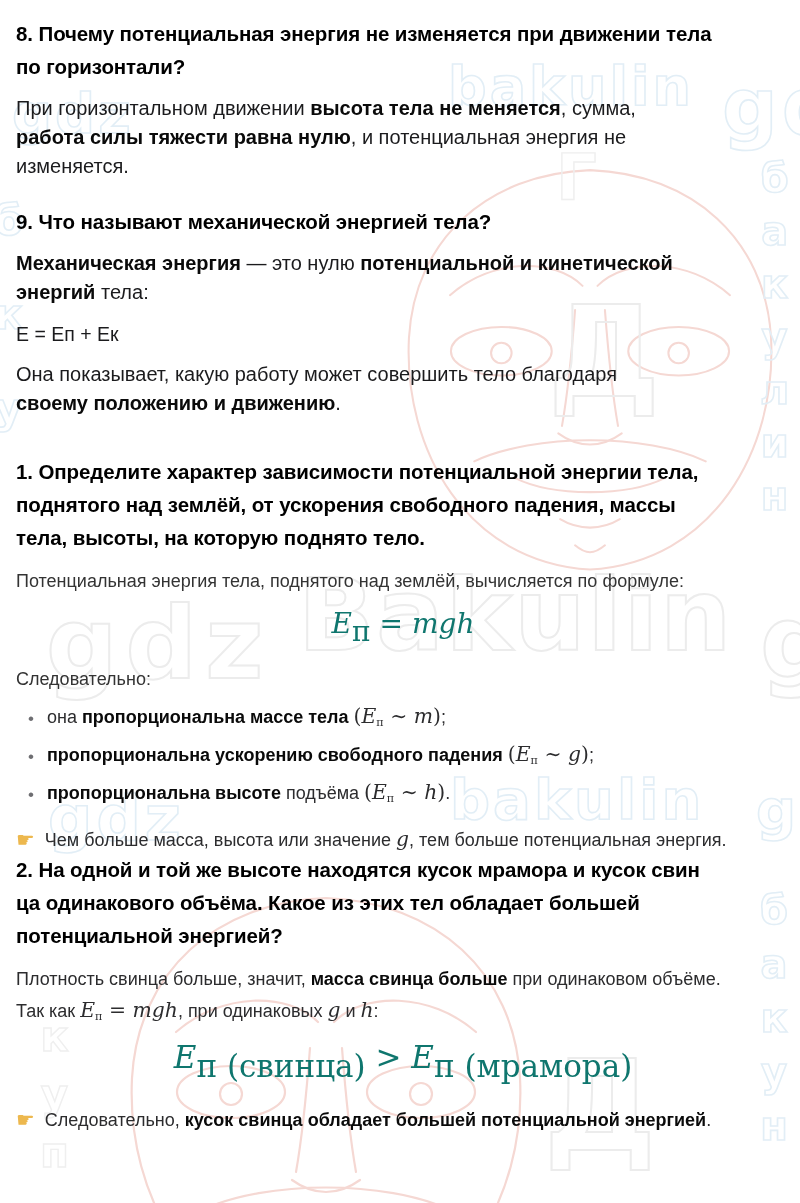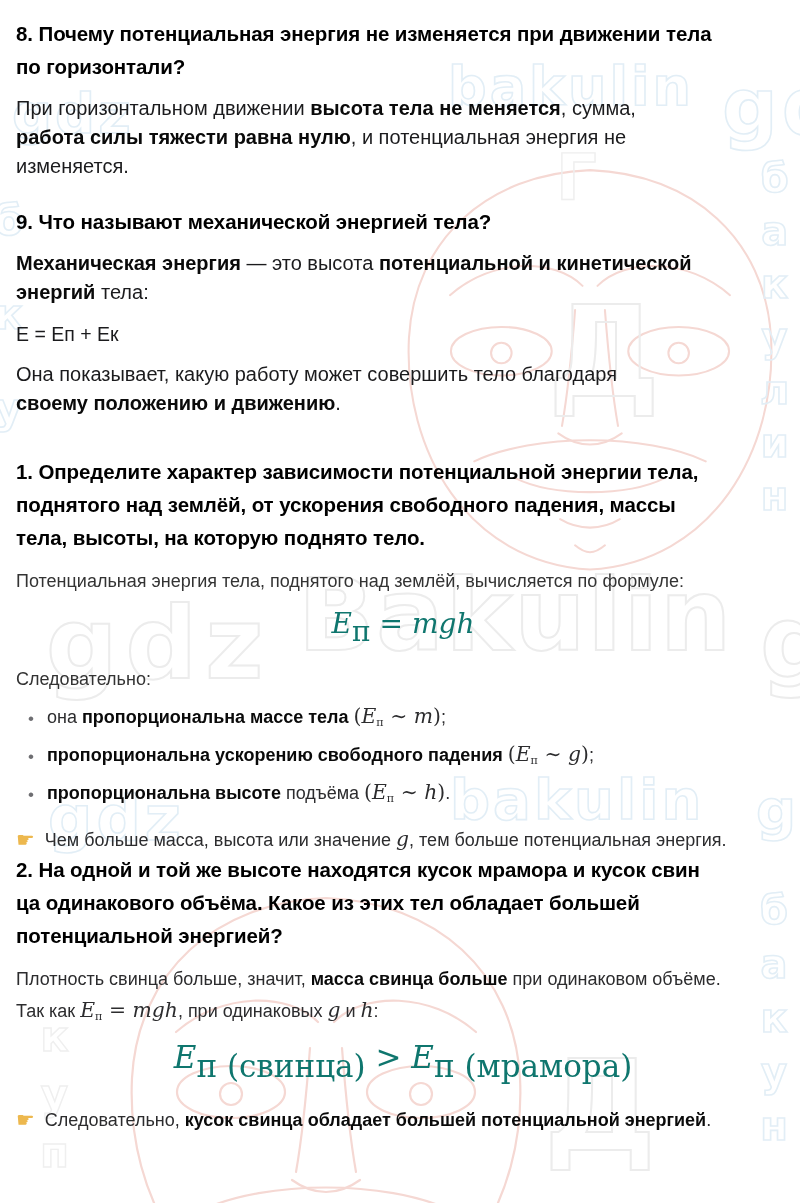--- a/index.html
+++ b/index.html
@@ -151,21 +151,21 @@
 
   <div class="content">
 
     <h2 id="h8" class="q-heading">8. Почему потенциальная энергия не изменяется при движении тела
 по горизонтали?</h2>
     <p id="p8" class="body-lg rich"><span class="">При горизонтальном движении </span><span class="b">высота тела не меняется</span><span class="">, сумма,
 </span><span class="b">работа силы тяжести равна нулю</span><span class="">, и потенциальная энергия не
 изменяется.</span></p>
 
     <h2 id="h9" class="q-heading">9. Что называют механической энергией тела?</h2>
-    <p id="p9def" class="body-lg rich"><span class="b">Механическая энергия</span><span class=""> — это высота </span><span class="b">потенциальной и кинетической
+    <p id="p9def" class="body-lg rich"><span class="b">Механическая энергия</span><span class=""> — это нулю </span><span class="b">потенциальной и кинетической
 энергий</span><span class=""> тела:</span></p>
     <p id="p9for" class="body-lg">E = Eп + Ек</p>
     <p id="p9note" class="body-lg rich"><span class="">Она показывает, какую работу может совершить тело благодаря
 </span><span class="b">своему положению и движению</span><span class="">.</span></p>
 
     <h2 id="h1t" class="q-heading">1. Определите характер зависимости потенциальной энергии тела,
 поднятого над землёй, от ускорения свободного падения, массы
 тела, высоты, на которую поднято тело.</h2>
     <p id="p1intro" class="body-md">Потенциальная энергия тела, поднятого над землёй, вычисляется по формуле:</p>
     <p id="f1" class="formula-display rich"><span class="m i">E</span><span class="m sub">п</span><span class="m"> = </span><span class="m i">mgh</span></p>

